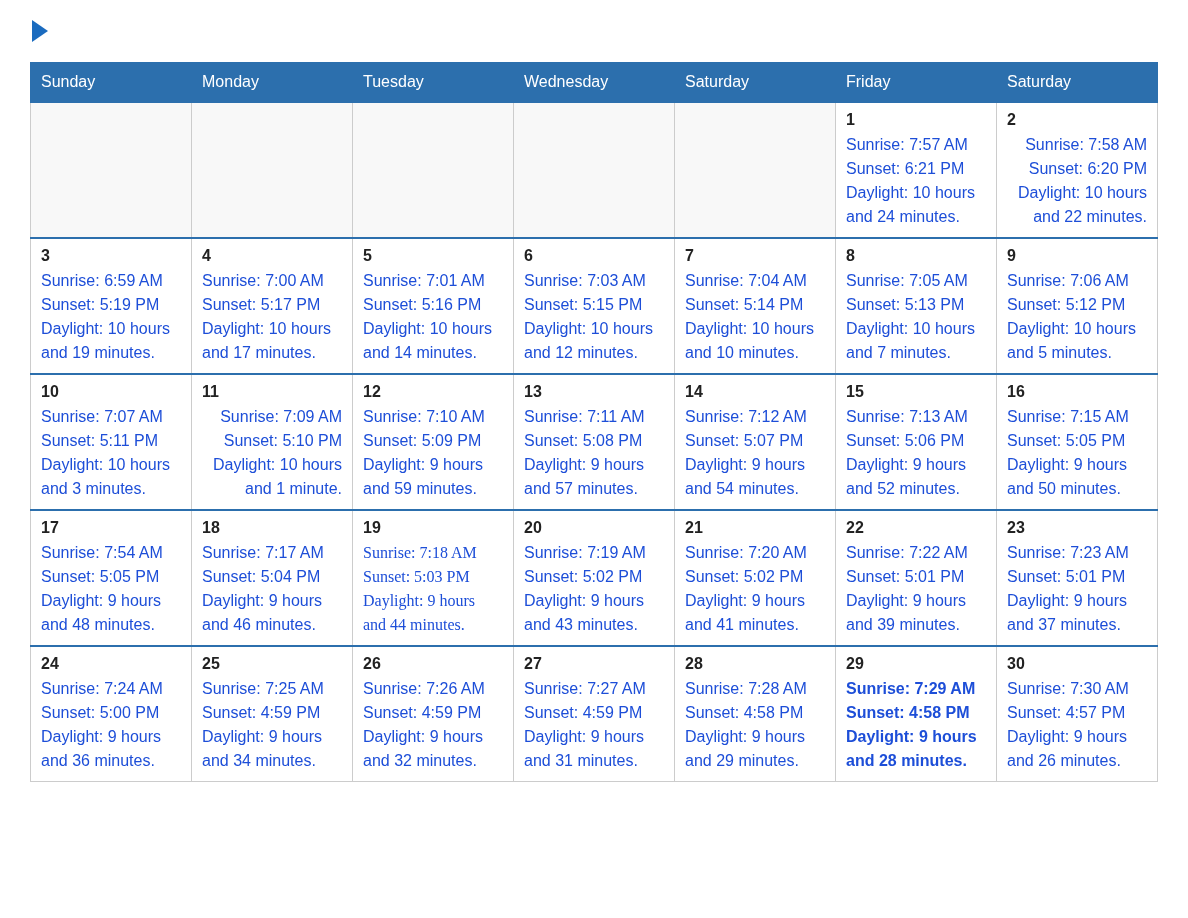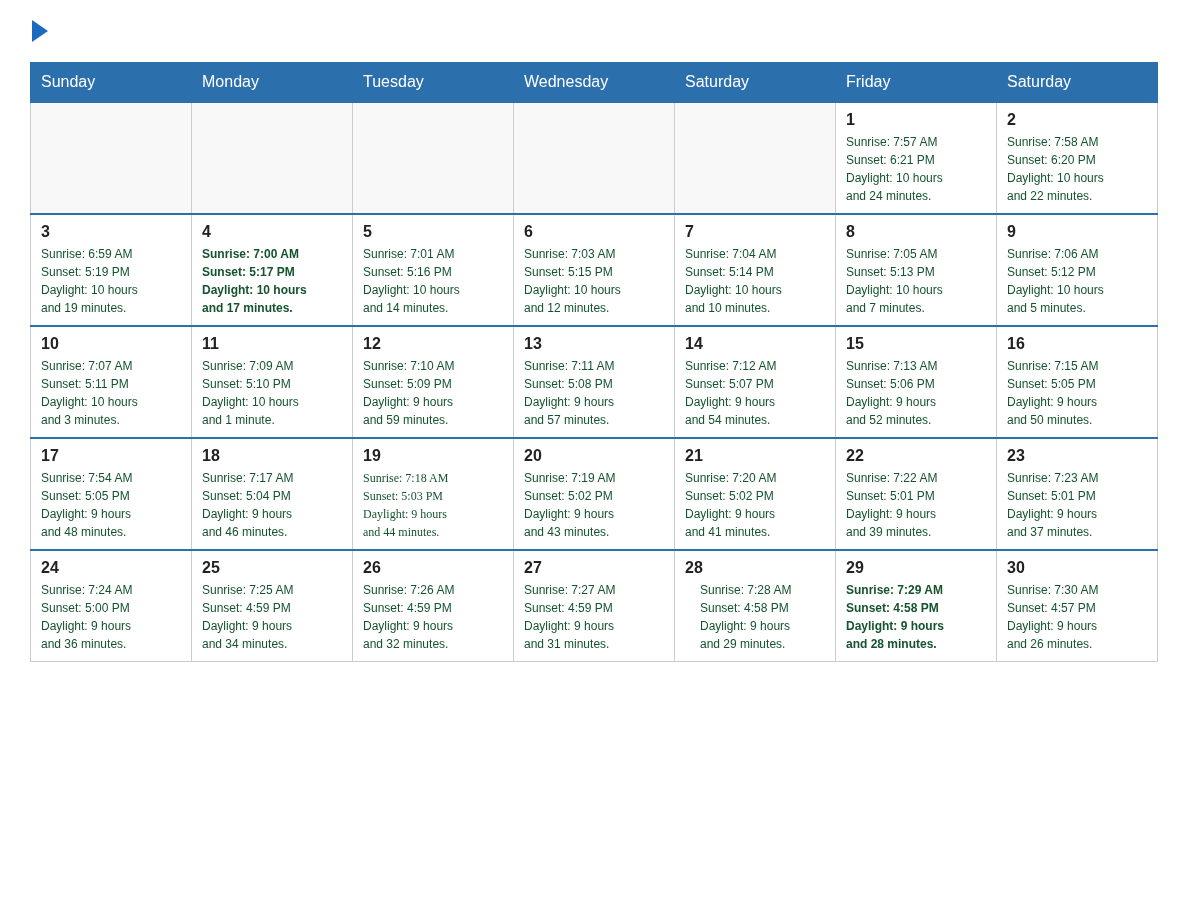--- a/index.html
+++ b/index.html
@@ -52,22 +52,22 @@
       font-size: 13px;
       color: #333;
     }
     .day-num {
       font-size: 16px;
       font-weight: bold;
       color: #222;
       margin-bottom: 4px;
     }
     .day-info {
-      font-size: 12px;
-      color: #14532d;
+      font-size: 16px;
+      color: #1d4ed8;
       line-height: 1.5;
     }
     .empty-cell {
       background: #f8f8f8;
     }
     tr.week-row td {
       border-top: 2px solid #2c6fad;
     }
     .logo-wrapper {
       display: flex;
@@ -138,37 +138,37 @@
         <td class="empty-cell"></td>
         <td>
           <div class="day-num">1</div>
           <div class="day-info" style="white-space: pre-line;">Sunrise: 7:57 AM
 Sunset: 6:21 PM
 Daylight: 10 hours
 and 24 minutes.</div>
         </td>
         <td>
           <div class="day-num">2</div>
-          <div class="day-info" style="white-space: pre-line;">Sunrise: 7:58 AM
+          <div class="day-info" style="white-space: pre-line; text-align: right;">Sunrise: 7:58 AM
 Sunset: 6:20 PM
 Daylight: 10 hours
 and 22 minutes.</div>
         </td>
       </tr>
       <tr class="week-row">
         <td>
           <div class="day-num">3</div>
           <div class="day-info" style="white-space: pre-line;">Sunrise: 6:59 AM
 Sunset: 5:19 PM
 Daylight: 10 hours
 and 19 minutes.</div>
         </td>
         <td>
           <div class="day-num">4</div>
-          <div class="day-info" style="white-space: pre-line; font-weight: bold;">Sunrise: 7:00 AM
+          <div class="day-info" style="white-space: pre-line;">Sunrise: 7:00 AM
 Sunset: 5:17 PM
 Daylight: 10 hours
 and 17 minutes.</div>
         </td>
         <td>
           <div class="day-num">5</div>
           <div class="day-info" style="white-space: pre-line;">Sunrise: 7:01 AM
 Sunset: 5:16 PM
 Daylight: 10 hours
 and 14 minutes.</div>
@@ -205,21 +205,21 @@
       <tr class="week-row">
         <td>
           <div class="day-num">10</div>
           <div class="day-info" style="white-space: pre-line;">Sunrise: 7:07 AM
 Sunset: 5:11 PM
 Daylight: 10 hours
 and 3 minutes.</div>
         </td>
         <td>
           <div class="day-num">11</div>
-          <div class="day-info" style="white-space: pre-line;">Sunrise: 7:09 AM
+          <div class="day-info" style="white-space: pre-line; text-align: right;">Sunrise: 7:09 AM
 Sunset: 5:10 PM
 Daylight: 10 hours
 and 1 minute.</div>
         </td>
         <td>
           <div class="day-num">12</div>
           <div class="day-info" style="white-space: pre-line;">Sunrise: 7:10 AM
 Sunset: 5:09 PM
 Daylight: 9 hours
 and 59 minutes.</div>
@@ -328,21 +328,21 @@
         </td>
         <td>
           <div class="day-num">27</div>
           <div class="day-info" style="white-space: pre-line;">Sunrise: 7:27 AM
 Sunset: 4:59 PM
 Daylight: 9 hours
 and 31 minutes.</div>
         </td>
         <td>
           <div class="day-num">28</div>
-          <div class="day-info" style="white-space: pre-line; margin-left: 15px;">Sunrise: 7:28 AM
+          <div class="day-info" style="white-space: pre-line;">Sunrise: 7:28 AM
 Sunset: 4:58 PM
 Daylight: 9 hours
 and 29 minutes.</div>
         </td>
         <td>
           <div class="day-num">29</div>
           <div class="day-info" style="white-space: pre-line; font-weight: bold;">Sunrise: 7:29 AM
 Sunset: 4:58 PM
 Daylight: 9 hours
 and 28 minutes.</div>

